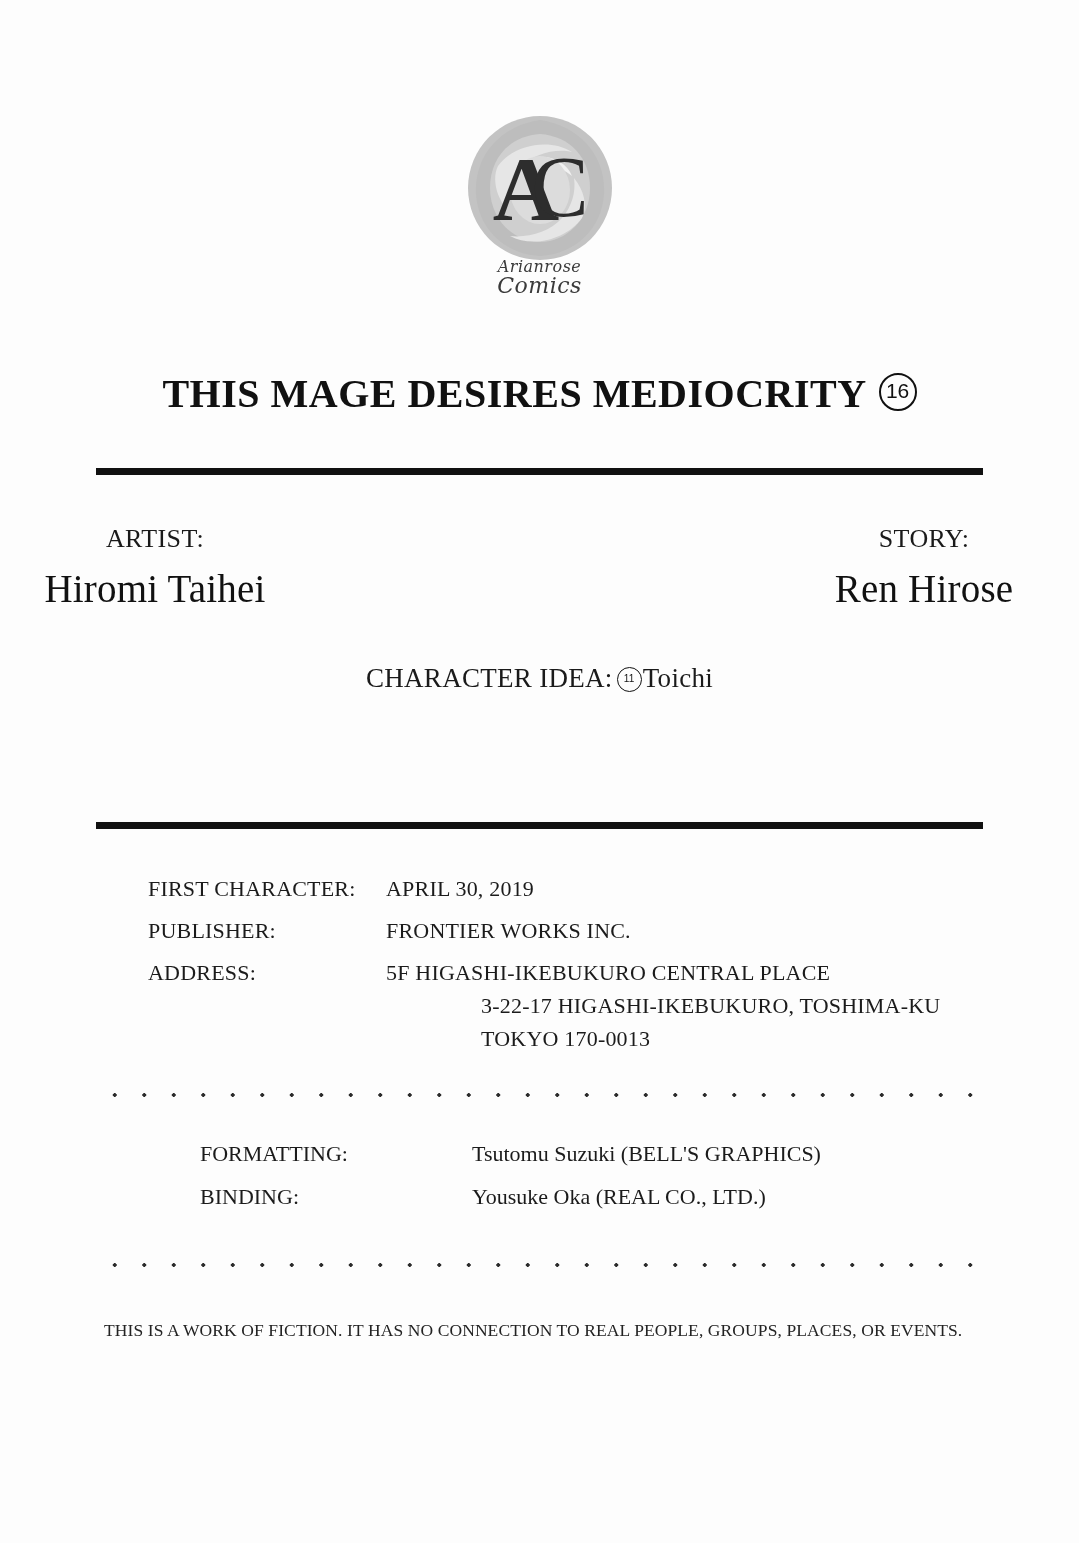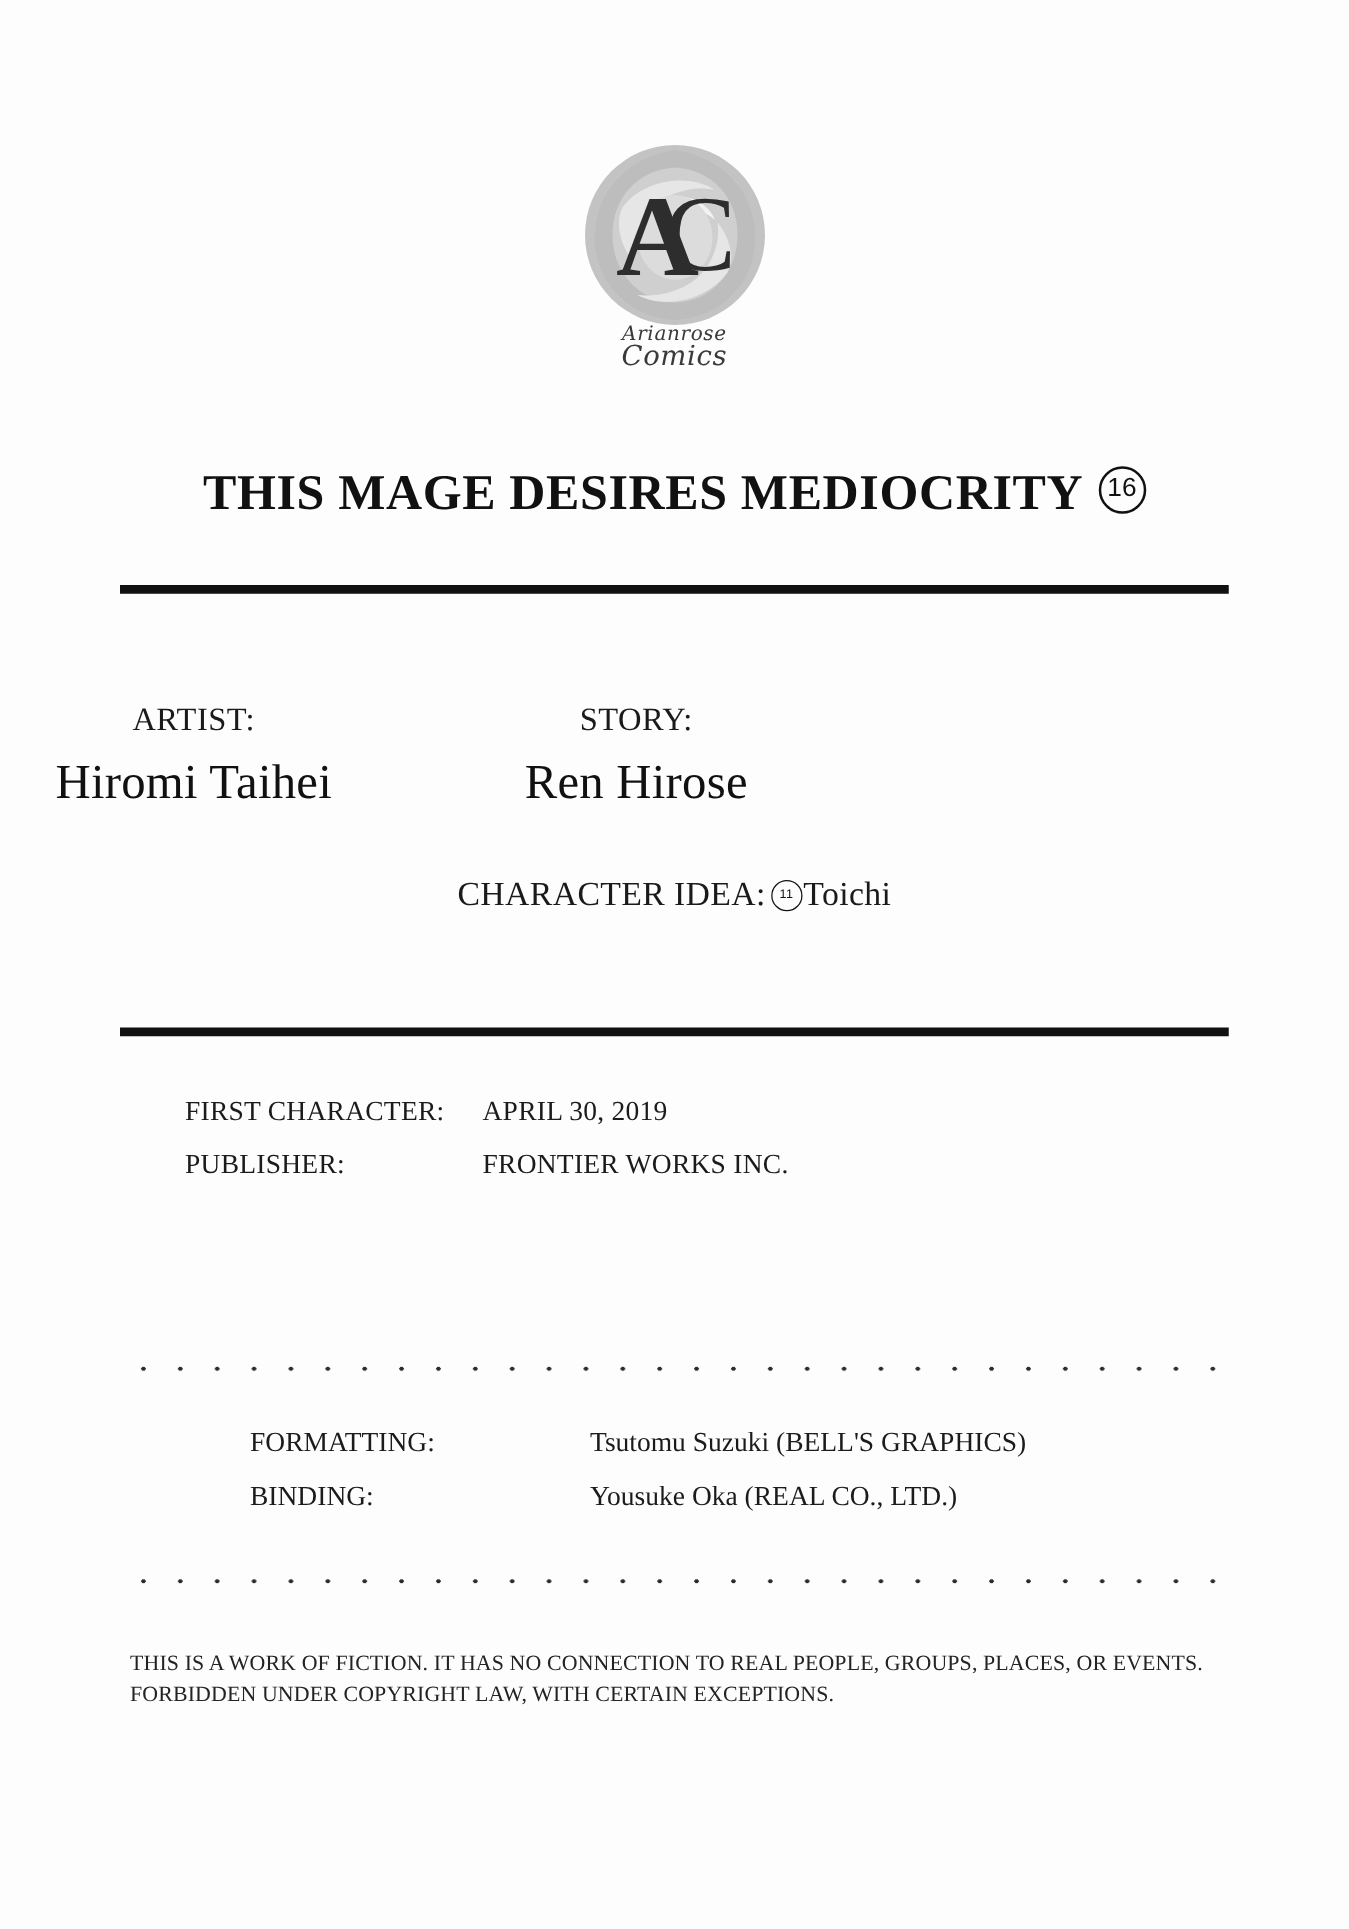--- a/index.html
+++ b/index.html
@@ -120,23 +120,22 @@
 
   
   .credits {
     position: absolute;
     top: 524px;
     left: 0;
     right: 0;
   }
   .credit-cols {
     display: flex;
-    justify-content: flex-start;
+    justify-content: space-between;
     align-items: flex-start;
-    margin-top: 37px;
   }
   .credit-col {
     text-align: center;
     width: 310px;
   }
   .credit-col.left { margin-right: 44px; }
   .credit-label {
     font-size: 26px;
     letter-spacing: .4px;
     color: #1a1a1a;
@@ -269,35 +268,42 @@
 
   <div class="pub-block">
     <div class="pub-row">
       <div class="pub-key">FIRST CHARACTER:</div>
       <div class="pub-val">APRIL 30, 2019</div>
     </div>
     <div class="pub-row">
       <div class="pub-key">PUBLISHER:</div>
       <div class="pub-val">FRONTIER WORKS INC.</div>
     </div>
+    <div class="pub-row">
+      <div class="pub-key">ADDRESS:</div>
+      <div class="pub-val">
+        <div>5F HIGASHI-IKEBUKURO CENTRAL PLACE</div>
+        <div class="line2">3-22-17 HIGASHI-IKEBUKURO, TOSHIMA-KU</div>
+        <div class="line3">TOKYO 170-0013</div>
+      </div>
+    </div>
   </div>
 
   <div class="dotted-rule dotted-1"></div>
 
   <div class="staff-block">
     <div class="staff-row">
       <div class="staff-key">FORMATTING:</div>
       <div class="staff-val">Tsutomu Suzuki (BELL'S GRAPHICS)</div>
     </div>
     <div class="staff-row">
       <div class="staff-key">BINDING:</div>
       <div class="staff-val">Yousuke Oka (REAL CO., LTD.)</div>
     </div>
   </div>
 
   <div class="dotted-rule dotted-2"></div>
 
   <div class="disclaimer">
     <div>THIS IS A WORK OF FICTION. IT HAS NO CONNECTION TO REAL PEOPLE, GROUPS, PLACES, OR EVENTS.</div>
-    <div>FORBIDDEN UNDER COPYRIGHT LAW, WITH CERTAIN EXCEPTIONS.</div>
   </div>
 
 </div>
 
 </body></html>

